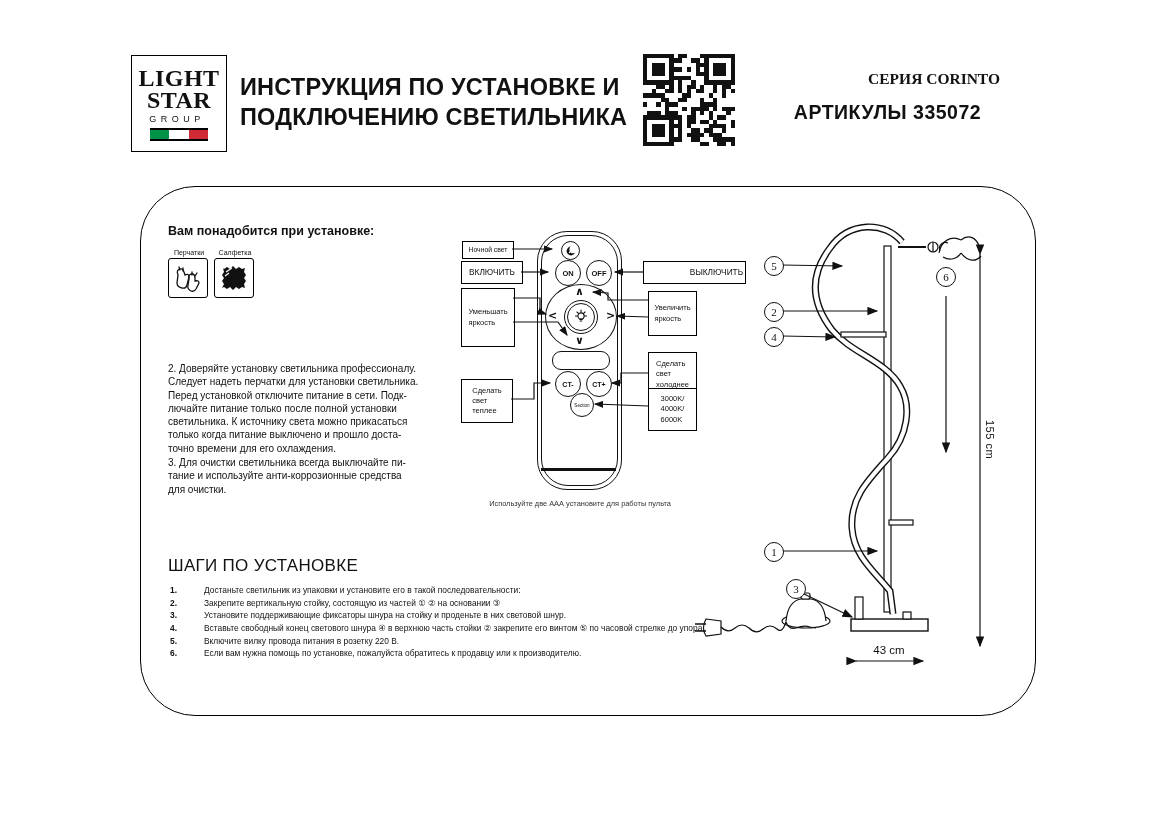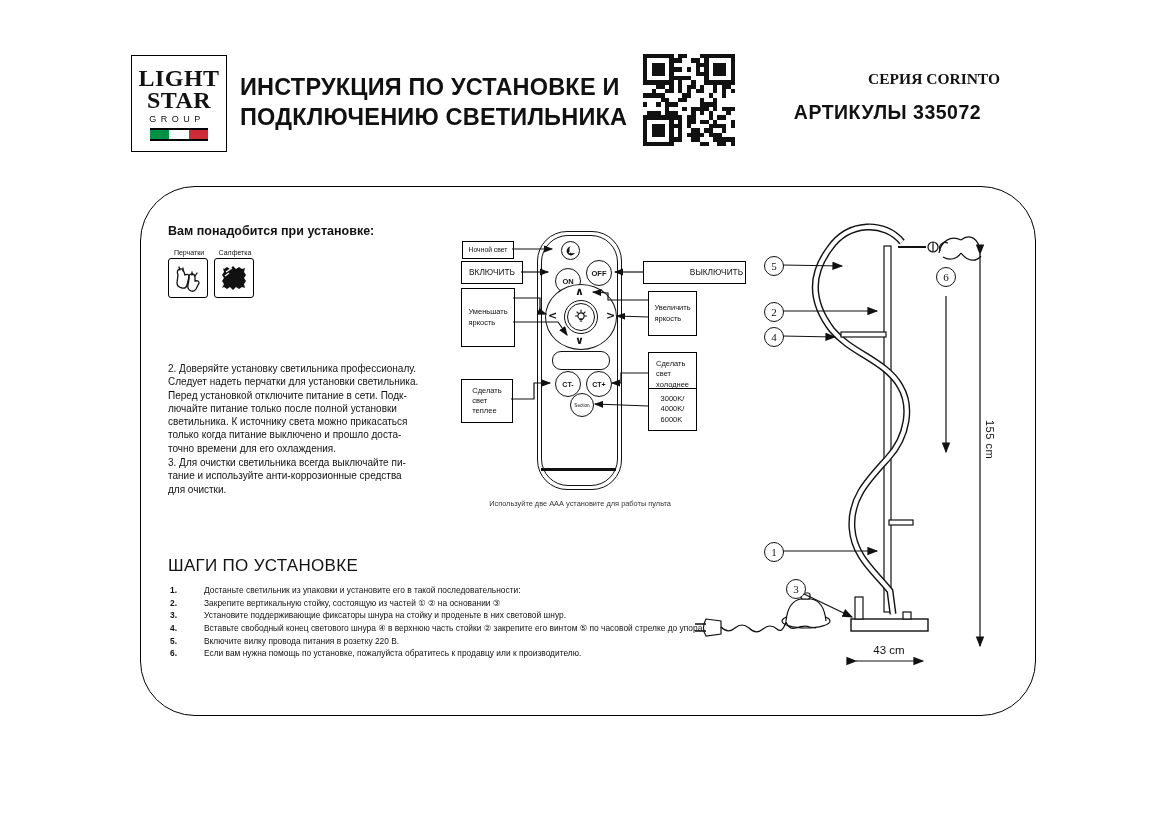--- a/index.html
+++ b/index.html
@@ -36,21 +36,21 @@
   .note{left:168px;top:310px;width:288px;font-size:10px;line-height:13.3px;white-space:pre-line;}
   .note2{top:362px;}
   .note3{top:456px;}
 
   
   .remote-outer{left:537px;top:231px;width:83px;height:257px;border:1.5px solid #111;border-radius:30px;}
   .remote-inner{left:541px;top:235px;width:75px;height:249px;border:1px solid #111;border-radius:27px;}
   .rbtn{border:1.2px solid #111;border-radius:50%;display:flex;align-items:center;justify-content:center;
         background:#fff;font-weight:bold;}
   .night-btn{left:561px;top:241px;width:17px;height:17px;}
-  .on-btn{left:555px;top:268px;width:24px;height:24px;font-size:7.5px;}
+  .on-btn{left:555px;top:260px;width:24px;height:24px;font-size:7.5px;}
   .off-btn{left:586px;top:260px;width:24px;height:24px;font-size:7.5px;}
   .dpad{left:545px;top:284px;width:70px;height:64px;border:1px solid #111;border-radius:50%;background:#fff;}
   .chev{font-size:11px;font-weight:bold;line-height:10px;font-family:"DejaVu Sans",sans-serif;}
   .bulb-outer{left:564px;top:300px;width:32px;height:32px;border:1.2px solid #111;border-radius:50%;
               display:flex;align-items:center;justify-content:center;}
   .bulb-inner{width:26px;height:26px;border:1px solid #111;border-radius:50%;
               display:flex;align-items:center;justify-content:center;}
   .pill{left:552px;top:351px;width:56px;height:17px;border:1px solid #111;border-radius:9px;background:#fff;}
   .ct-minus{left:555px;top:371px;width:24px;height:24px;font-size:7px;}
   .ct-plus{left:586px;top:371px;width:24px;height:24px;font-size:7px;}

